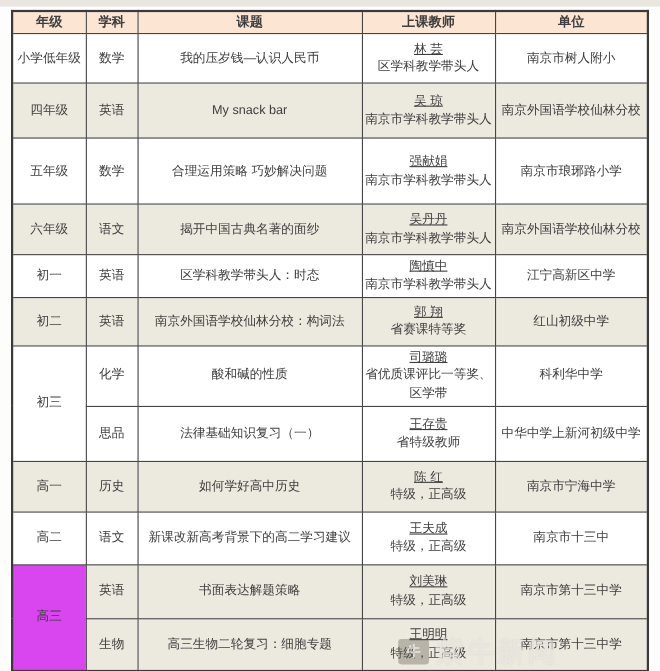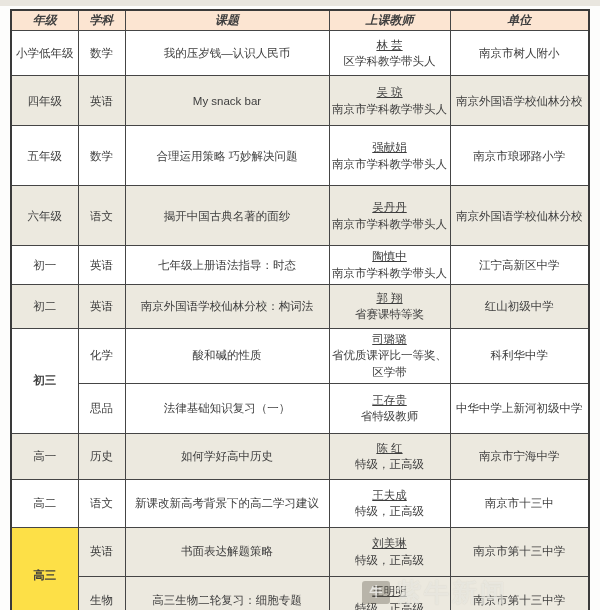--- a/index.html
+++ b/index.html
@@ -20,38 +20,38 @@
   col.c-topic{width:204px}
   col.c-teacher{width:121px}
   col.c-unit{width:139px}
   th,td{
     border:1px solid #454545;
     text-align:center;vertical-align:middle;
     padding:2px 1px;
     font-size:11.5px;line-height:1.45;
     overflow:hidden;
   }
-  thead tr{height:18px;font-style:italic;}
+  thead tr{height:18px;}
   thead th{background:#fce5d2;font-weight:600;font-size:12px;padding:1px;}
   tbody tr.w td{background:#ffffff;}
   tbody tr.b td{background:#ece9df;}
   tbody tr:nth-child(1){height:45px}
   tbody tr:nth-child(2){height:50px}
   tbody tr:nth-child(3){height:60px}
-  tbody tr:nth-child(4){height:60px}
+  tbody tr:nth-child(4){height:46px}
   tbody tr:nth-child(5){height:33px}
   tbody tr:nth-child(6){height:44px}
   tbody tr:nth-child(7){height:51px}
   tbody tr:nth-child(8){height:50px}
   tbody tr:nth-child(9){height:46px}
   tbody tr:nth-child(10){height:48px}
   tbody tr:nth-child(11){height:49px}
   tbody tr:nth-child(12){height:48px}
-  td.grade-merged{background:#ffffff;font-weight:bold;}
-  tr.b td.grade-merged, td.grade-merged.beige{background:#fde047;}
+  td.grade-merged{background:#ffffff;}
+  tr.b td.grade-merged, td.grade-merged.beige{background:#d946ef;}
   .teacher-name{white-space:pre;text-decoration:underline;}
   .watermark{
     position:absolute;left:362px;top:577px;width:240px;height:30px;
     display:flex;align-items:center;gap:6px;pointer-events:none;
   }
   .watermark .wm-square{
     width:28px;height:23px;border-radius:3px;
     background:rgba(88,84,68,0.35);
     display:flex;align-items:center;justify-content:center;
     color:rgba(255,255,255,0.65);font-size:13px;font-weight:bold;
@@ -122,21 +122,21 @@
       <td>揭开中国古典名著的面纱</td>
       <td>
         <div class="teacher-name">吴丹丹</div>
         <div>南京市学科教学带头人</div>
       </td>
       <td>南京外国语学校仙林分校</td>
     </tr>
     <tr class="w">
       <td>初一</td>
       <td>英语</td>
-      <td>七年级上册语法指导：时态</td>
+      <td>区学科教学带头人：时态</td>
       <td>
         <div class="teacher-name">陶慎中</div>
         <div>南京市学科教学带头人</div>
       </td>
       <td>江宁高新区中学</td>
     </tr>
     <tr class="b">
       <td>初二</td>
       <td>英语</td>
       <td>南京外国语学校仙林分校：构词法</td>

